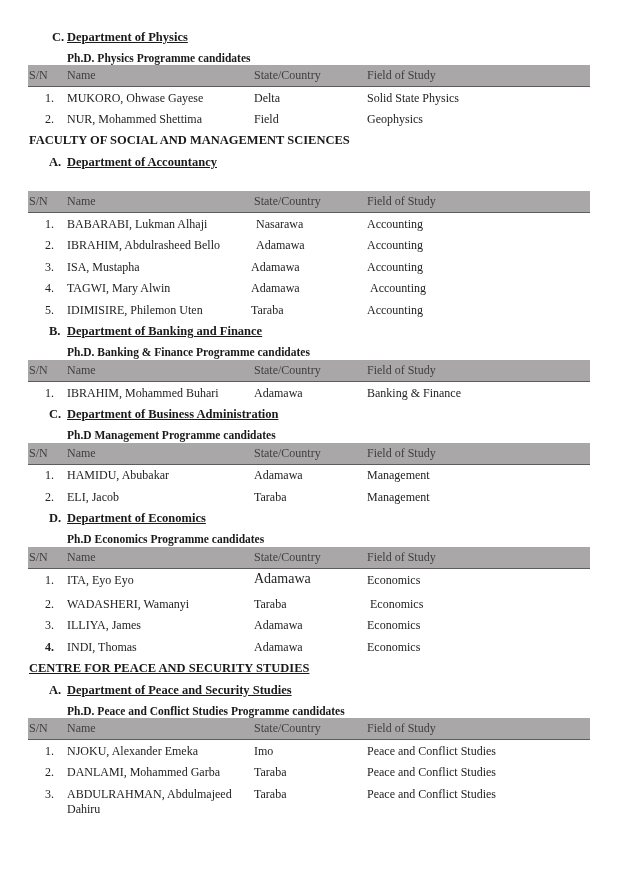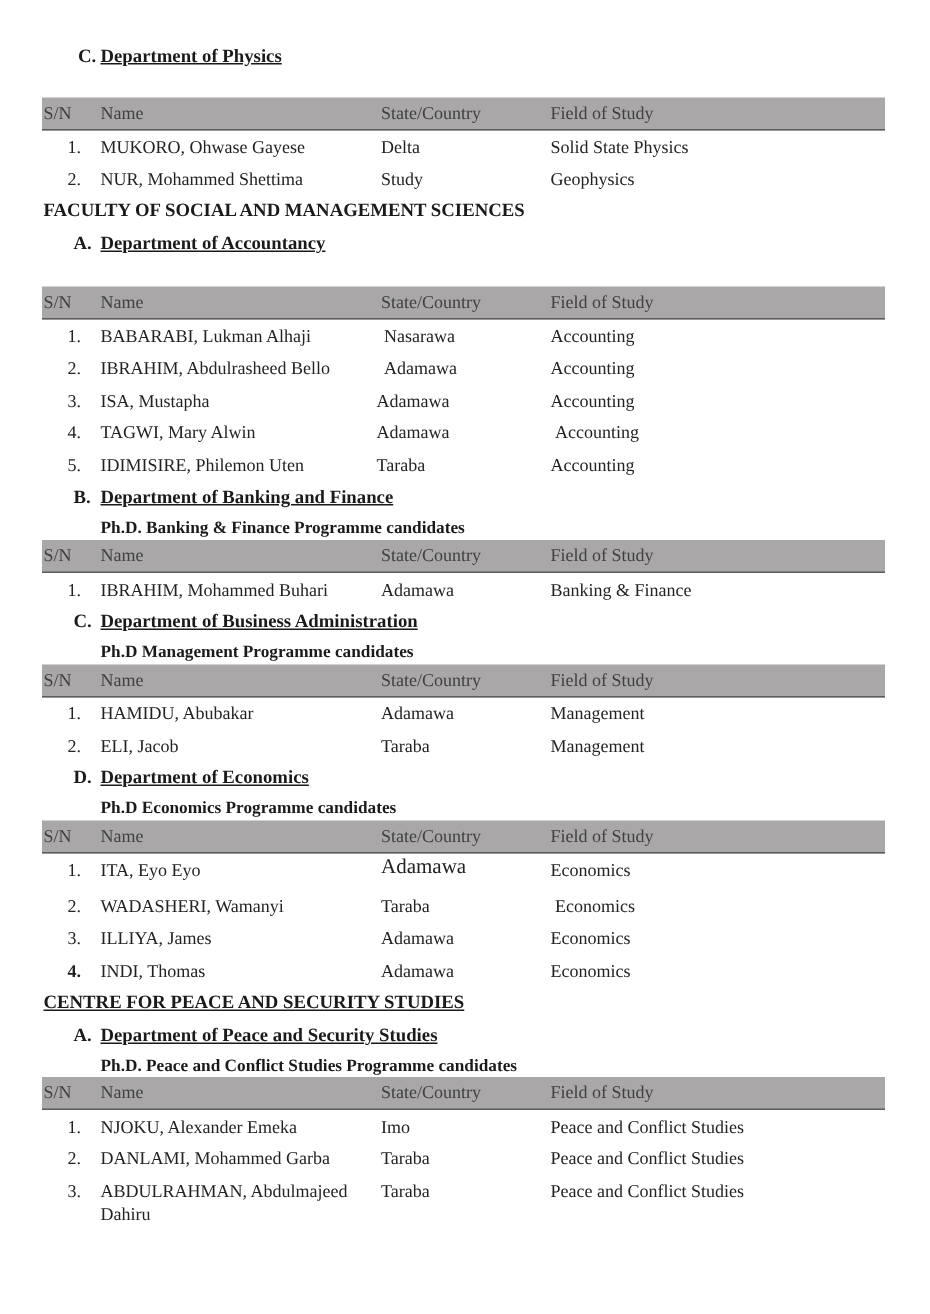--- a/index.html
+++ b/index.html
@@ -36,36 +36,37 @@
   .boldsn { font-weight: bold; }
 </style>
 </head>
 <body>
 
 <div class="page">
 
   <div class="abs dept" style="left:49px;top:30px;text-align:center;">
     <span class="letter">C.</span><span class="title">Department of Physics</span>
   </div>
+  <div class="abs prog" style="left:67px;top:52px;">Ph.D. Physics Programme candidates</div>
   <div class="hdr" style="top:65px;">
     <span class="h-sn">S/N</span>
     <span class="h-name">Name</span>
     <span class="h-state">State/Country</span>
     <span class="h-field">Field of Study</span>
   </div>
   <div class="row" style="top:91px;">
     <span class="c-sn">1.</span>
     <span class="c-name">MUKORO, Ohwase Gayese</span>
     <span class="c-state">Delta</span>
     <span class="c-field">Solid State Physics</span>
   </div>
   <div class="row" style="top:112px;">
     <span class="c-sn">2.</span>
     <span class="c-name">NUR, Mohammed Shettima</span>
-    <span class="c-state">Study</span>
+    <span class="c-state">Field</span>
     <span class="c-field">Geophysics</span>
   </div>
 
   <div class="abs dept" style="left:49px;top:155px;">
     <span class="letter">A.</span><span class="title">Department of Accountancy</span>
   </div>
 
   <div class="abs faculty" style="left:29px;top:133px;">FACULTY OF SOCIAL AND MANAGEMENT SCIENCES</div>
   <div class="hdr" style="top:191px;">
     <span class="h-sn">S/N</span>

